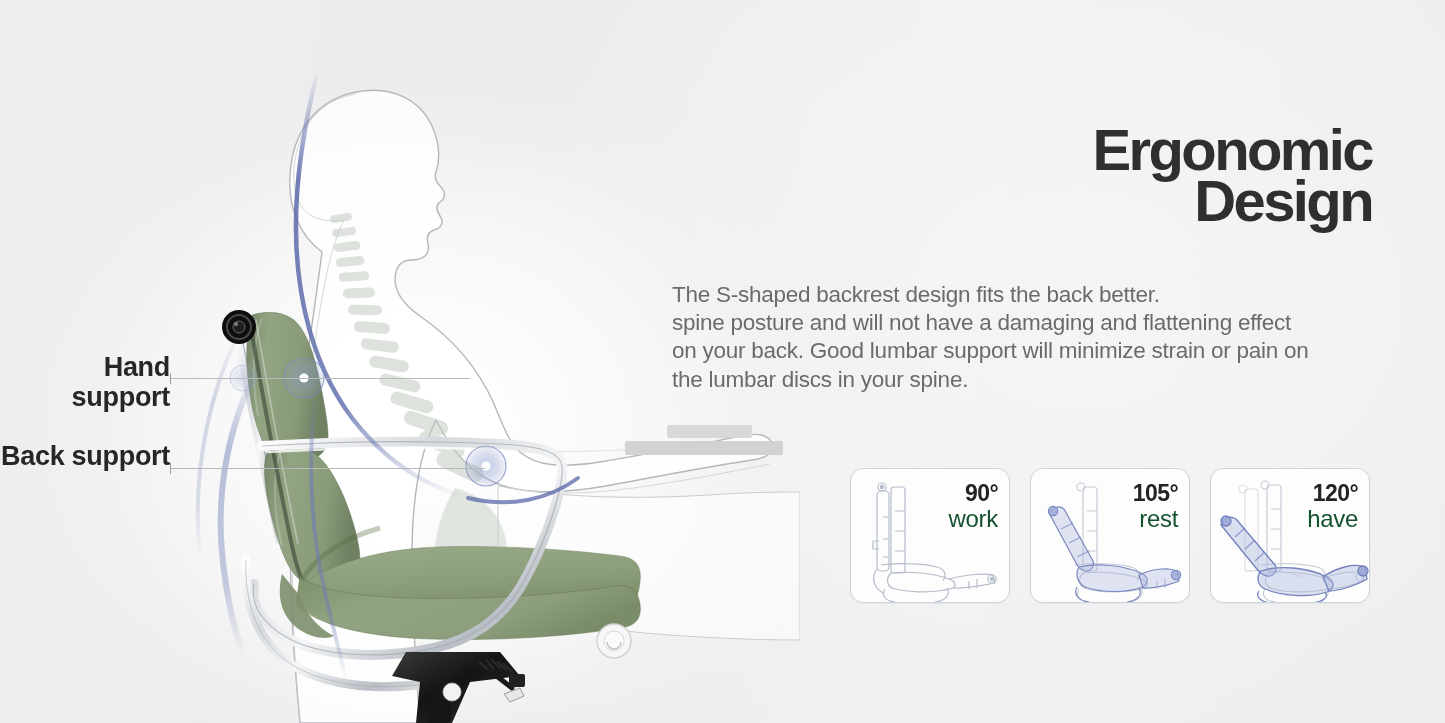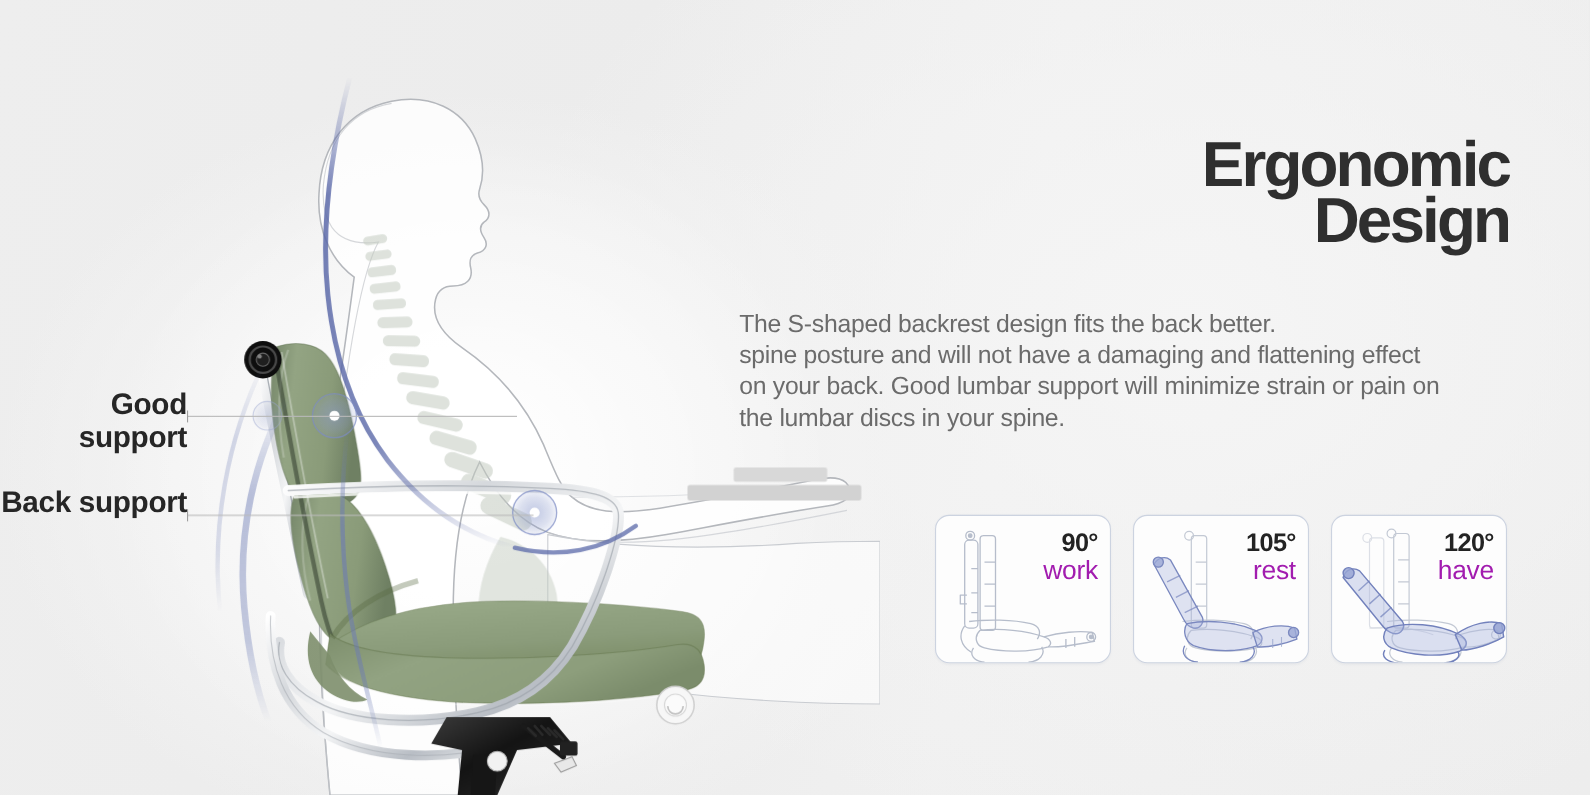--- a/index.html
+++ b/index.html
@@ -45,21 +45,21 @@
   #body-copy .ln{display:block;white-space:nowrap;}
 
   
   #angle-cards{position:absolute;left:190px;top:468px;display:flex;gap:20px;}
   .angle-card{position:relative;width:160px;height:135px;background:#fdfdfd;
     border:1px solid #ccd3e0;border-radius:13px;box-sizing:border-box;overflow:hidden;
     box-shadow:0 1px 2px rgba(90,100,130,0.06);}
   .angle-card .card-art{position:absolute;left:0;top:0;}
   .angle-card .card-text{position:absolute;right:11px;top:12px;text-align:right;}
   .angle-card .deg{font-size:23px;font-weight:700;color:#232323;line-height:1.08;letter-spacing:-0.6px;}
-  .angle-card .mode{font-size:24px;font-weight:400;color:#a21caf;line-height:1.1;letter-spacing:-0.3px;}
+  .angle-card .mode{font-size:24px;font-weight:400;color:#14532d;line-height:1.1;letter-spacing:-0.3px;}
 </style>
 </head>
 <body>
 
 <div id="stage">
 
   <div id="illustration">
     <svg width="800" height="723" viewBox="0 0 800 723" xmlns="http://www.w3.org/2000/svg">
       <defs>
         <linearGradient id="gSeat" x1="0" y1="0" x2="1" y2="0.45">
@@ -297,21 +297,21 @@
       </g>
 
       <g>
         <rect x="667" y="425" width="85" height="13" rx="2" fill="#d8d8d8"></rect>
         <rect x="625" y="441" width="158" height="14" rx="2" fill="#d2d2d2"></rect>
       </g>
     </svg>
   </div>
 
   <div class="callout" id="callout-back">
-    <span class="ln">Good</span>
+    <span class="ln">Hand</span>
     <span class="ln">support</span>
   </div>
   <div class="leader" id="leader-back"></div>
 
   <div class="callout" id="callout-hand">
     <span class="ln">Back</span>
     <span class="ln">support</span>
   </div>
   <div class="leader" id="leader-hand"></div>
 

